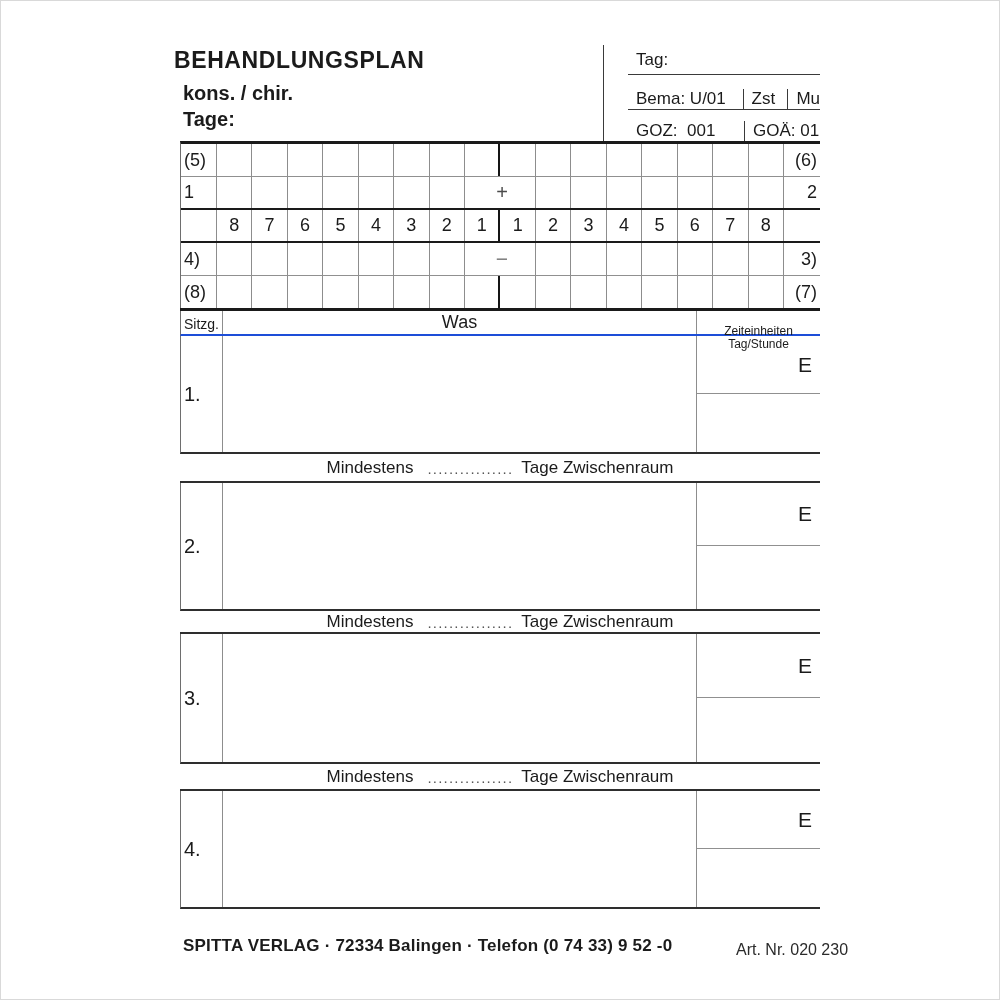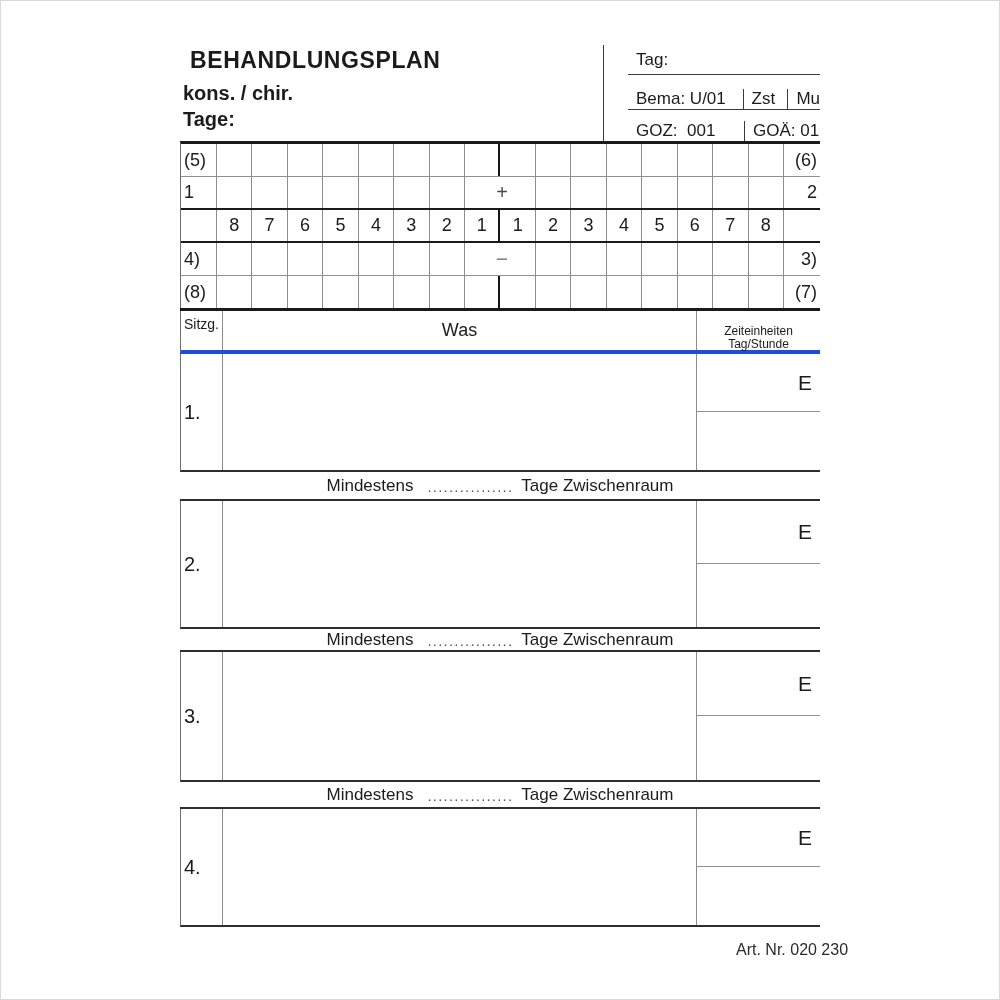--- a/index.html
+++ b/index.html
@@ -5,21 +5,21 @@
   html,body{margin:0;padding:0;background:#fff;}
   .page{
     position:relative;width:1000px;height:1000px;background:#fff;
     box-shadow:inset 0 0 0 1px #d9d9d9;
     font-family:"Liberation Sans","DejaVu Sans",sans-serif;color:#1b1b1b;
     overflow:hidden;
   }
   *{box-sizing:border-box;}
 
   
-  .title{position:absolute;left:190px;top:47px;font-size:23px;font-weight:bold;letter-spacing:.6px;}
+  .title{position:absolute;left:174px;top:47px;font-size:23px;font-weight:bold;letter-spacing:.6px;}
   .subtitle{position:absolute;left:183px;top:82px;font-size:20px;font-weight:bold;}
   .name-label{position:absolute;left:183px;top:108px;font-size:20px;font-weight:bold;}
 
   
   .infobox{position:absolute;left:603px;top:45px;width:217px;height:96px;border-left:1px solid #3a3a3a;font-size:17px;padding-left:24px;}
   .ib-row{display:flex;align-items:flex-end;}
   .ib-tag{height:30px;border-bottom:1px solid #3a3a3a;align-items:center;padding-left:8px;}
   .ib-bema{height:35px;border-bottom:1px solid #3a3a3a;}
   .ib-goz{height:31px;}
   .ib-cell{display:flex;align-items:center;padding-left:8px;white-space:pre;}
@@ -43,21 +43,21 @@
   .tg-r{width:36px;justify-content:flex-end;padding-right:3px;}
   .tg-cell{width:35.5px;border-right:1px solid #8d8d8d;display:flex;align-items:center;justify-content:center;}
   .tg-cell.mid{border-right:2px solid #151515;}
   .tg-cell.mid.noline{border-right-color:transparent;}
   .tg-center{position:absolute;left:321px;top:0;height:100%;transform:translateX(-50%);
     display:flex;align-items:center;font-size:20px;color:#4a4a4a;}
   .r4 .tg-center{color:#7d7d7d;font-size:21px;}
 
   
   .lower{position:absolute;left:180px;top:308px;width:640px;border-top:3px solid #1a1a1a;}
-  .lt-header{display:flex;height:43px;border-bottom:4px solid #1d4ed8;border-left:1px solid #6e6e6e;}
+  .lt-header{display:flex;height:25px;border-bottom:2px solid #1d4ed8;border-left:1px solid #6e6e6e;}
   .lh-sitzg{width:42px;font-size:14px;padding:5px 0 0 3px;border-right:1px solid #8d8d8d;}
   .lh-was{width:474px;font-size:18px;display:flex;align-items:center;justify-content:center;border-right:1px solid #8d8d8d;}
   .lh-zeit{flex:1;font-size:12px;line-height:13px;text-align:center;padding-top:14px;}
   .sess-row{display:flex;border-bottom:2px solid #2e2e2e;border-left:1px solid #6e6e6e;}
   .sr-num{width:42px;border-right:1px solid #8d8d8d;display:flex;align-items:center;padding-left:3px;font-size:20px;}
   .sr-was{width:474px;border-right:1px solid #8d8d8d;}
   .sr-zeit{flex:1;display:flex;flex-direction:column;}
   .sr-zeit-top{height:50%;border-bottom:1px solid #909090;display:flex;align-items:center;justify-content:flex-end;padding-right:8px;font-size:21px;}
   .sr-zeit-bottom{flex:1;}
   .gap-row{display:flex;align-items:center;justify-content:center;border-bottom:2px solid #2e2e2e;font-size:17px;}
@@ -249,15 +249,16 @@
           <div class="sr-num">4.</div>
           <div class="sr-was"></div>
           <div class="sr-zeit">
             <div class="sr-zeit-top">E</div>
             <div class="sr-zeit-bottom"></div>
           </div>
         </div>
       </div>
   </div>
 
+  <div class="footer-pub">SPITTA VERLAG · 72334 Balingen · Telefon (0 74 33) 9 52 -0</div>
   <div class="footer-art">Art. Nr. 020 230</div>
 
 </div>
 
 </body></html>

